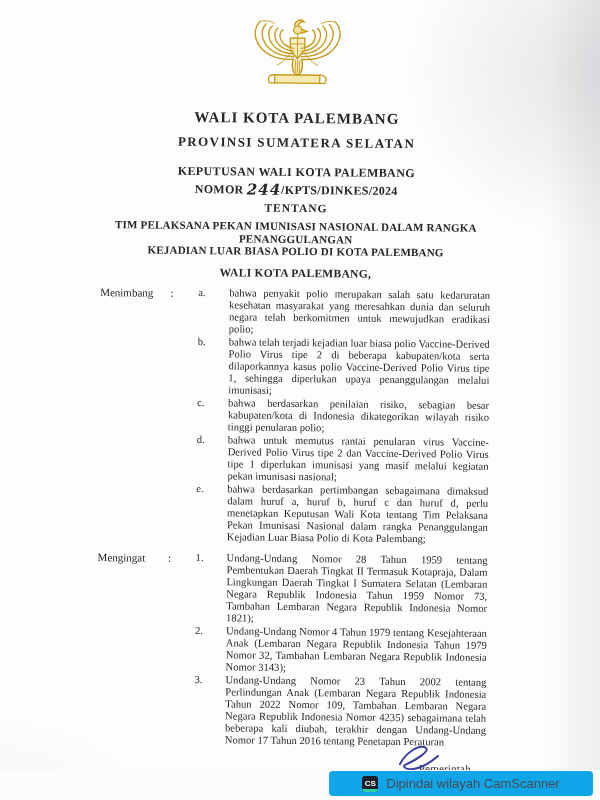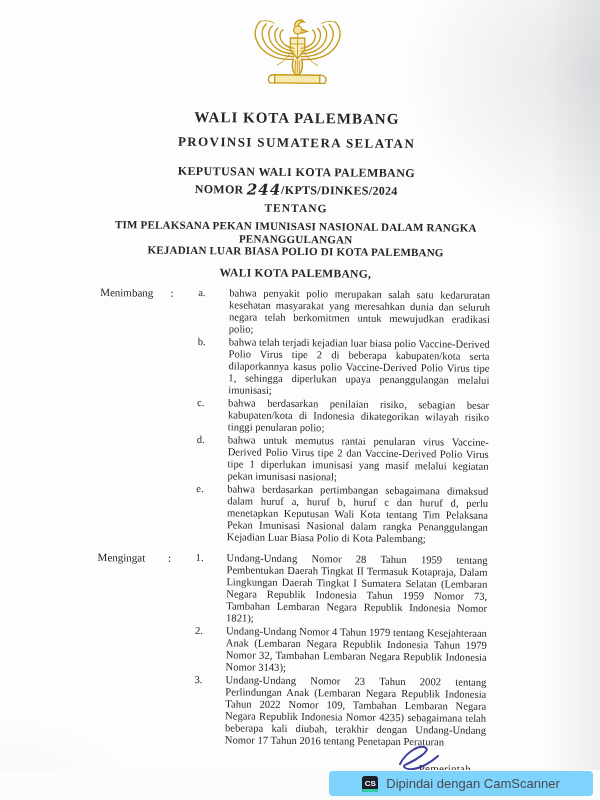--- a/index.html
+++ b/index.html
@@ -176,19 +176,19 @@
   <svg class="signature" width="52" height="38" viewBox="0 0 52 38" aria-hidden="true">
     <g fill="none" stroke="#3a3f9e" stroke-width="2" stroke-linecap="round">
       <path d="M4,22 C10,10 24,2 30,6 C34,9 20,18 11,22 C5,24 9,28 17,27 C26,26 35,20 42,14"></path>
       <path d="M13,33 C19,30 26,29 31,30"></path>
     </g>
   </svg>
 
   <div class="scan-shade"></div>
 
   <div class="scan-footer">
-    <div class="scan-chip" style="background: #7dd3fc;">
+    <div class="scan-chip" style="background: #0ea5e9;">
       <span class="cs-badge" id="cs-badge" style="background: rgb(28, 31, 43);">CS</span>
-      <span class="scan-text">Dipindai dengan CamScanner</span>
+      <span class="scan-text">Dipindai wilayah CamScanner</span>
     </div>
   </div>
 
 </div>
 
 </body></html>

